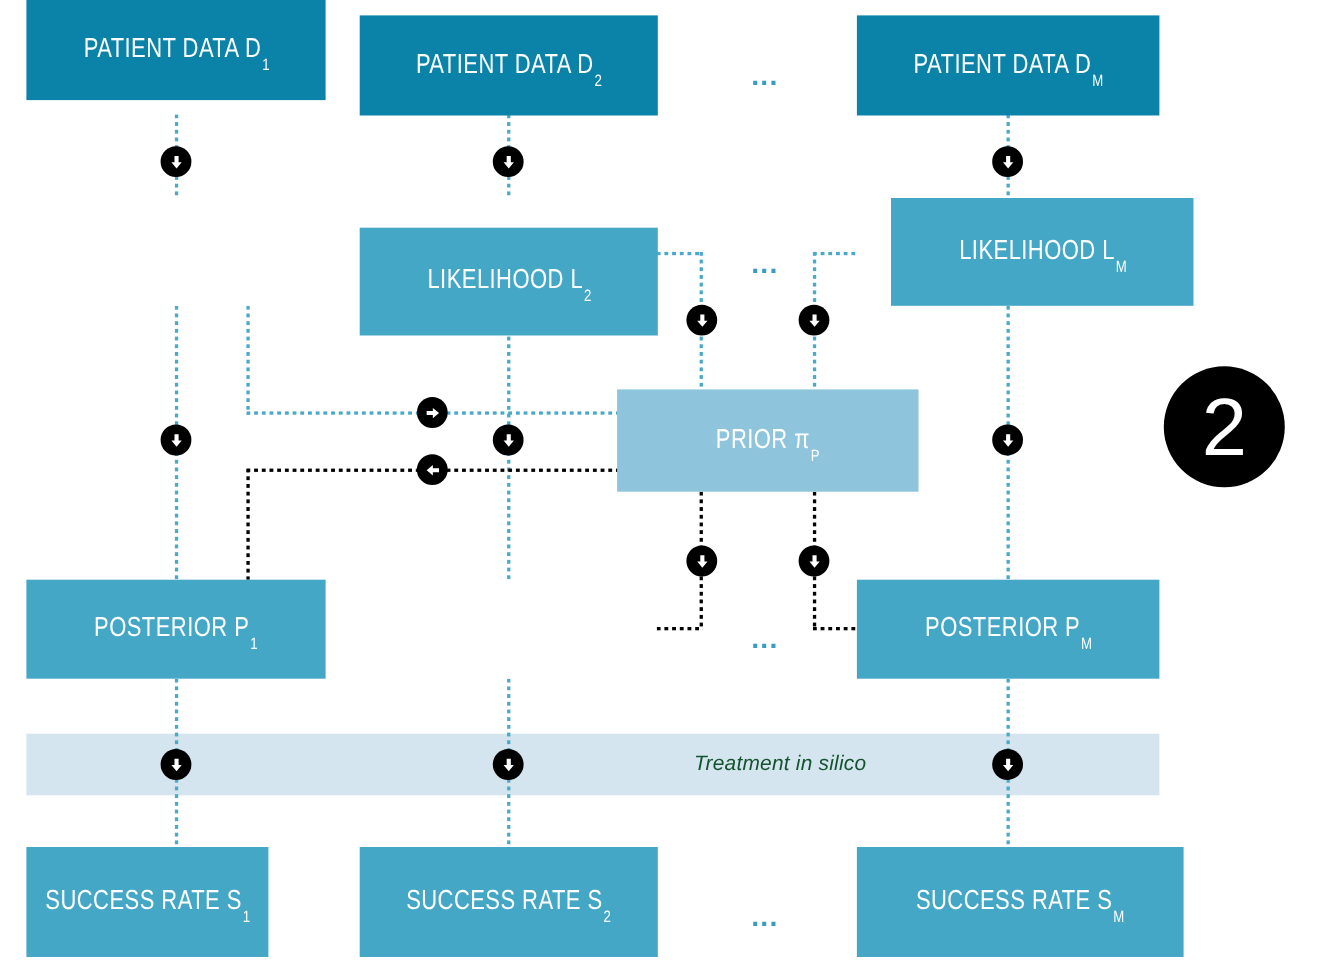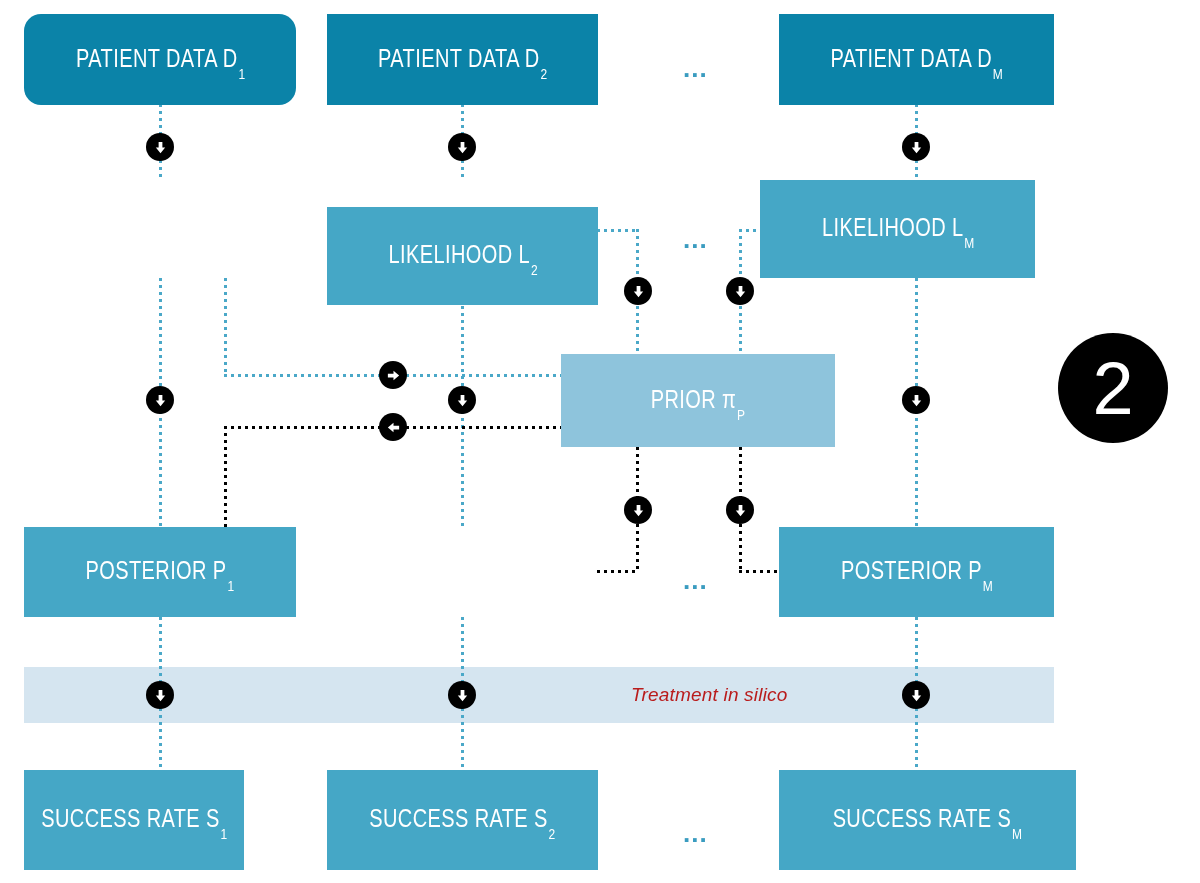--- a/index.html
+++ b/index.html
@@ -57,21 +57,21 @@
     z-index: 2;
     display: flex;
     align-items: center;
   }
   .treat-label {
     position: absolute;
     left: 607px;
     font-family: "Liberation Sans", sans-serif;
     font-style: italic;
     font-size: 19px;
-    color: #b91c1c;
+    color: #14532d;
     letter-spacing: 0.2px;
     white-space: nowrap;
   }
 
   
   .vline, .hline {
     position: absolute;
     z-index: 3;
   }
   .vline {
@@ -168,35 +168,35 @@
   <div class="hline c-black" style="left:739px; top:570px; width:42px;"></div>
 
   <div class="vline c-blue" style="left:159px; top:617px; height:153px;"></div>
   <div class="vline c-blue" style="left:461px; top:617px; height:153px;"></div>
   <div class="vline c-blue" style="left:915px; top:617px; height:153px;"></div>
 
   <div class="treat-band" style="left:24px; top:667px; width:1030px; height:56px;">
     <span class="treat-label">Treatment in silico</span>
   </div>
 
-  <div class="node row-data" style="left:24px; top:14px; width:272px; height:91px;border-radius:17px;">
+  <div class="node row-data" style="left:24px; top:0; width:272px; height:91px;">
     <span class="lbl"><span>PATIENT DATA D</span><span class="sub">1</span></span>
   </div>
   <div class="node row-data" style="left:327px; top:14px; width:271px; height:91px;">
     <span class="lbl"><span>PATIENT DATA D</span><span class="sub">2</span></span>
   </div>
   <div class="node row-data" style="left:779px; top:14px; width:275px; height:91px;">
     <span class="lbl"><span>PATIENT DATA D</span><span class="sub">M</span></span>
   </div>
   <div class="ellipsis" style="left:683px; top:55px;">...</div>
 
   <div class="node row-like" style="left:327px; top:180px; width:271px; height:98px;margin-top:27px;">
     <span class="lbl"><span>LIKELIHOOD L</span><span class="sub">2</span></span>
   </div>
-  <div class="node row-like" style="left:760px; top:180px; width:275px; height:98px;">
+  <div class="node row-like" style="left:810px; top:180px; width:275px; height:98px;">
     <span class="lbl"><span>LIKELIHOOD L</span><span class="sub">M</span></span>
   </div>
   <div class="ellipsis" style="left:683px; top:226px;">...</div>
 
   <div class="node prior-box" style="left:561px; top:354px; width:274px; height:93px;">
     <span class="lbl"><span>PRIOR π</span><span class="sub">P</span></span>
   </div>
 
   <div class="node row-post" style="left:24px; top:527px; width:272px; height:90px;">
     <span class="lbl"><span>POSTERIOR P</span><span class="sub">1</span></span>

